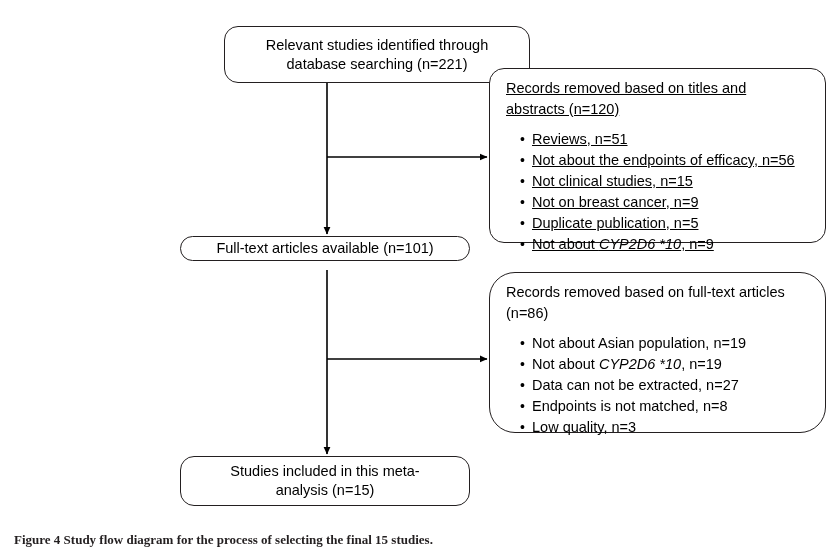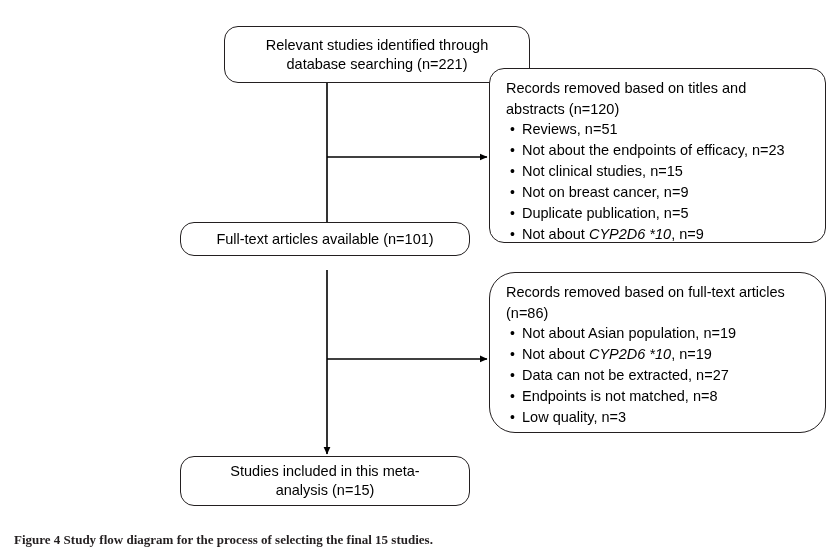--- a/index.html
+++ b/index.html
@@ -51,59 +51,60 @@
   
   #node-identified {
     left: 180px;
     top: 26px;
     width: 306px;
     height: 57px;
     margin-left: 44px;
   }
   #node-fulltext {
     left: 180px;
-    top: 222px;
+    top: 236px;
     width: 290px;
-    height: 34px;
+    height: 25px;
   }
   #node-included {
     left: 180px;
     top: 456px;
     width: 290px;
     height: 50px;
   }
 
   
   #node-excluded-1 {
     left: 489px;
     top: 68px;
     width: 337px;
     height: 175px;
     border-radius: 15px;
     padding: 9px 0 0 0;
+    text-decoration: underline;
   }
   #node-excluded-2 {
     left: 489px;
     top: 272px;
     width: 337px;
     height: 161px;
     border-radius: 26px;
     padding: 9px 0 0 0;
   }
 
   .excl-head {
     font-size: 14.5px;
     line-height: 20.5px;
     padding: 0 10px 0 16px;
     white-space: pre-line;
   }
 
   .excl-list {
     list-style: none;
-    margin: 0;
+    margin: 10px;
     padding: 0 8px 0 20px;
   }
   .excl-list li {
     font-size: 14.5px;
     line-height: 21px;
     position: relative;
     padding-left: 12px;
     white-space: nowrap;
   }
   .excl-list li::before {
@@ -178,21 +179,21 @@
   <div class="node centered" id="node-included">
     <span class="node-text">Studies included in this meta-
 analysis (n=15)</span>
   </div>
 
   <div class="node" id="node-excluded-1">
     <div class="excl-head">Records removed based on titles and
 abstracts (n=120)</div>
     <ul class="excl-list">
         <li>Reviews, n=51</li>
-        <li>Not about the endpoints of efficacy, n=23</li>
+        <li>Not about the endpoints of efficacy, n=56</li>
         <li>Not clinical studies, n=15</li>
         <li>Not on breast cancer, n=9</li>
         <li>Duplicate publication, n=5</li>
         <li>Not about <i>CYP2D6 *10</i>, n=9</li>
       </ul>
   </div>
 
   <div class="node" id="node-excluded-2">
     <div class="excl-head">Records removed based on full-text articles
 (n=86)</div>

